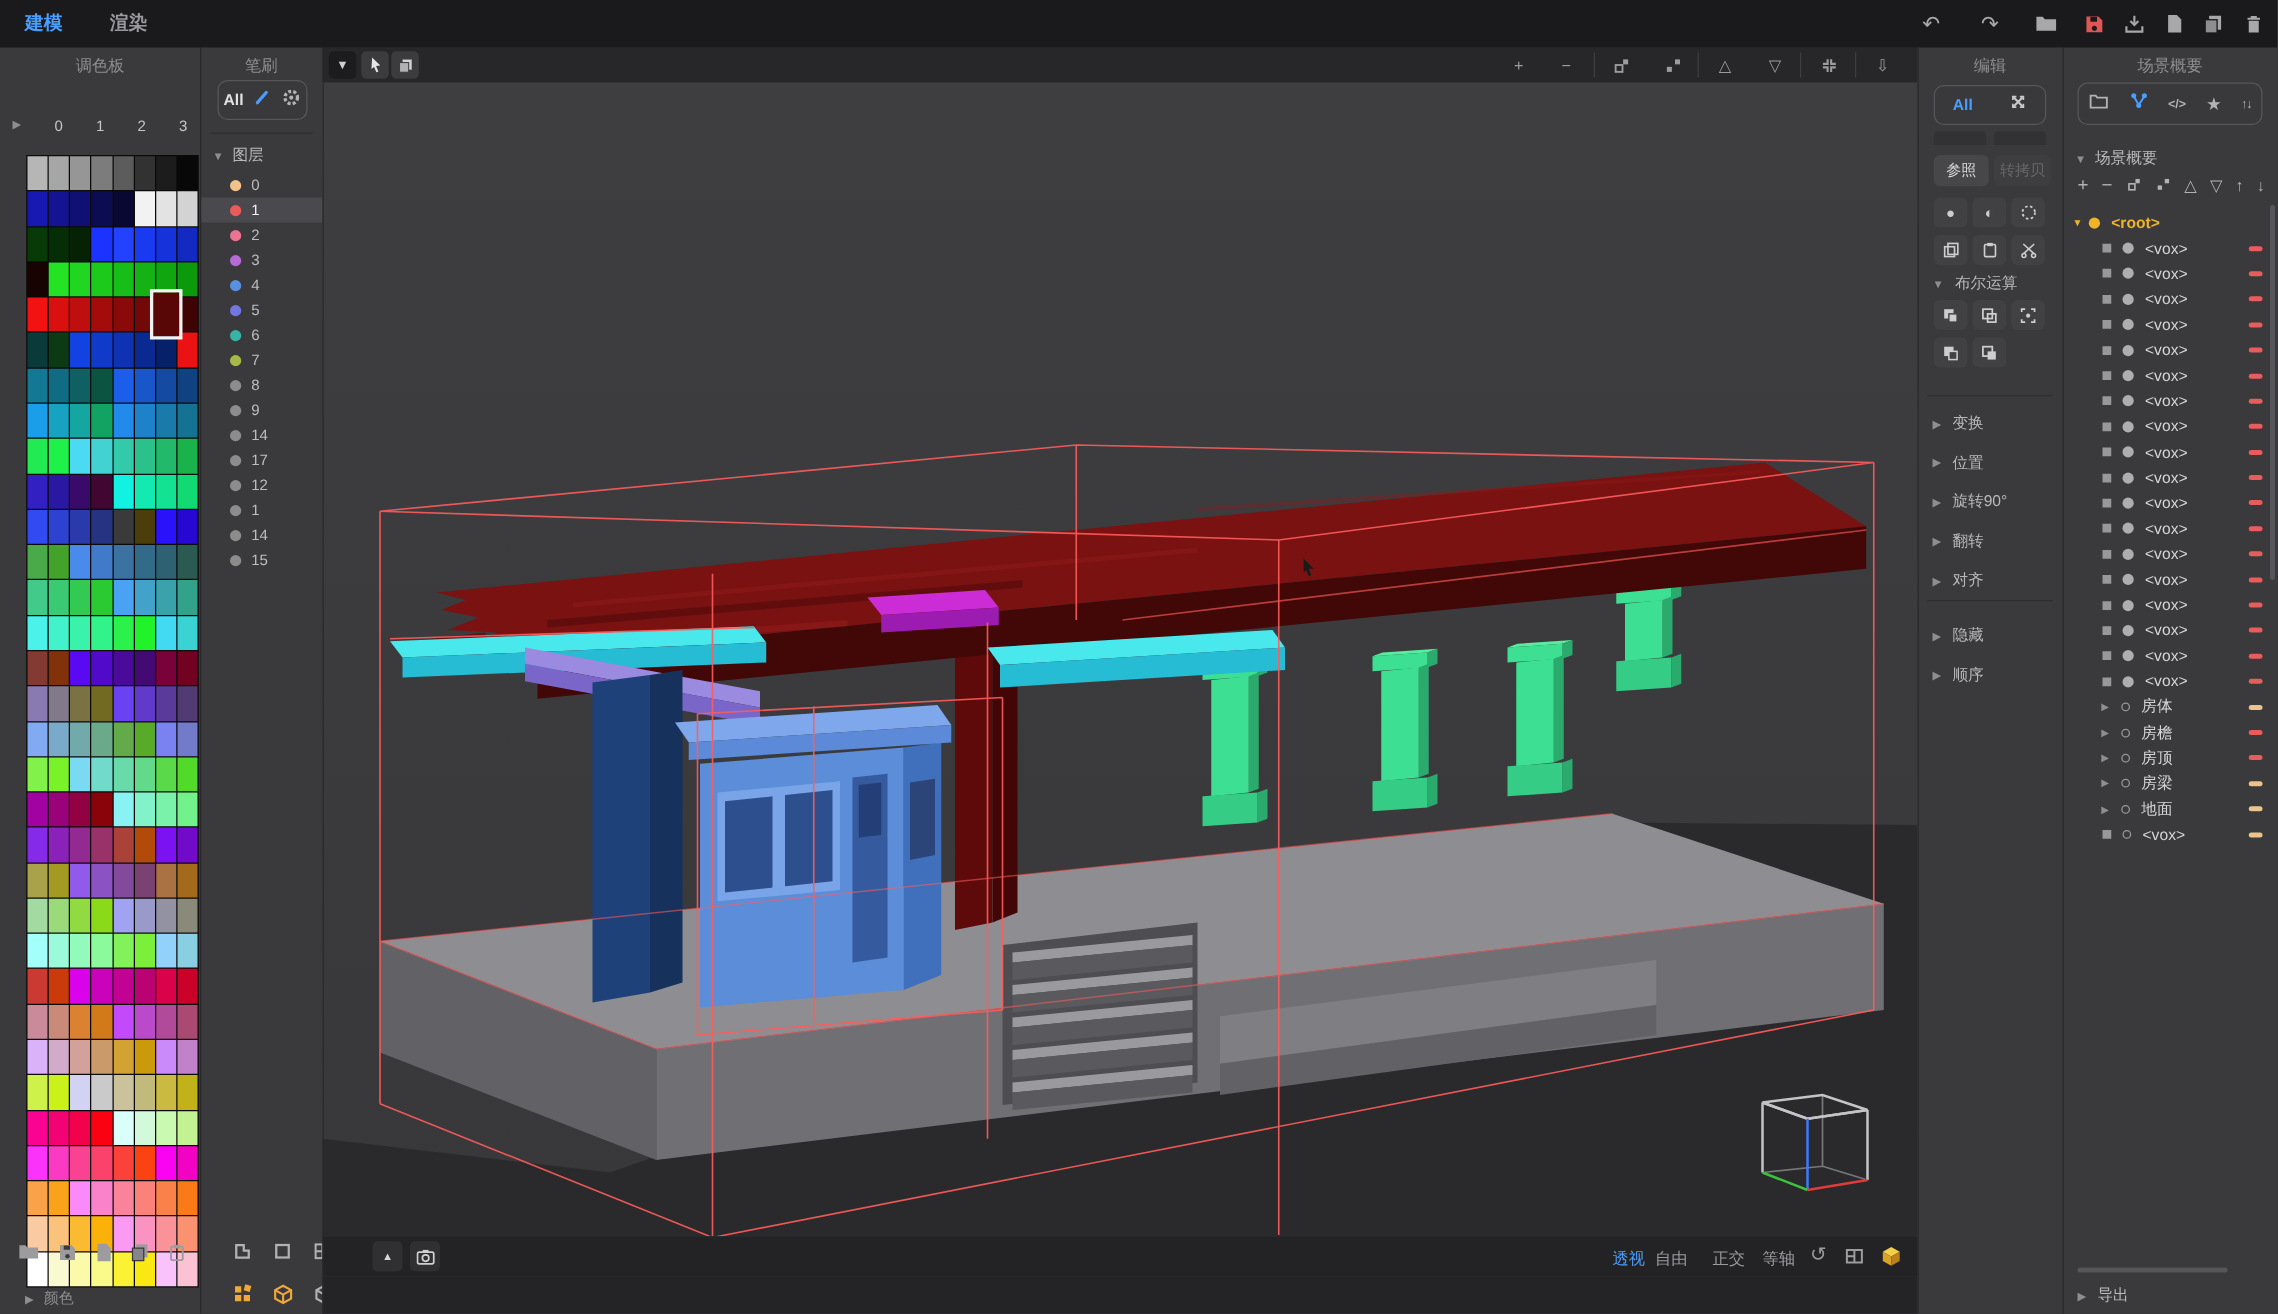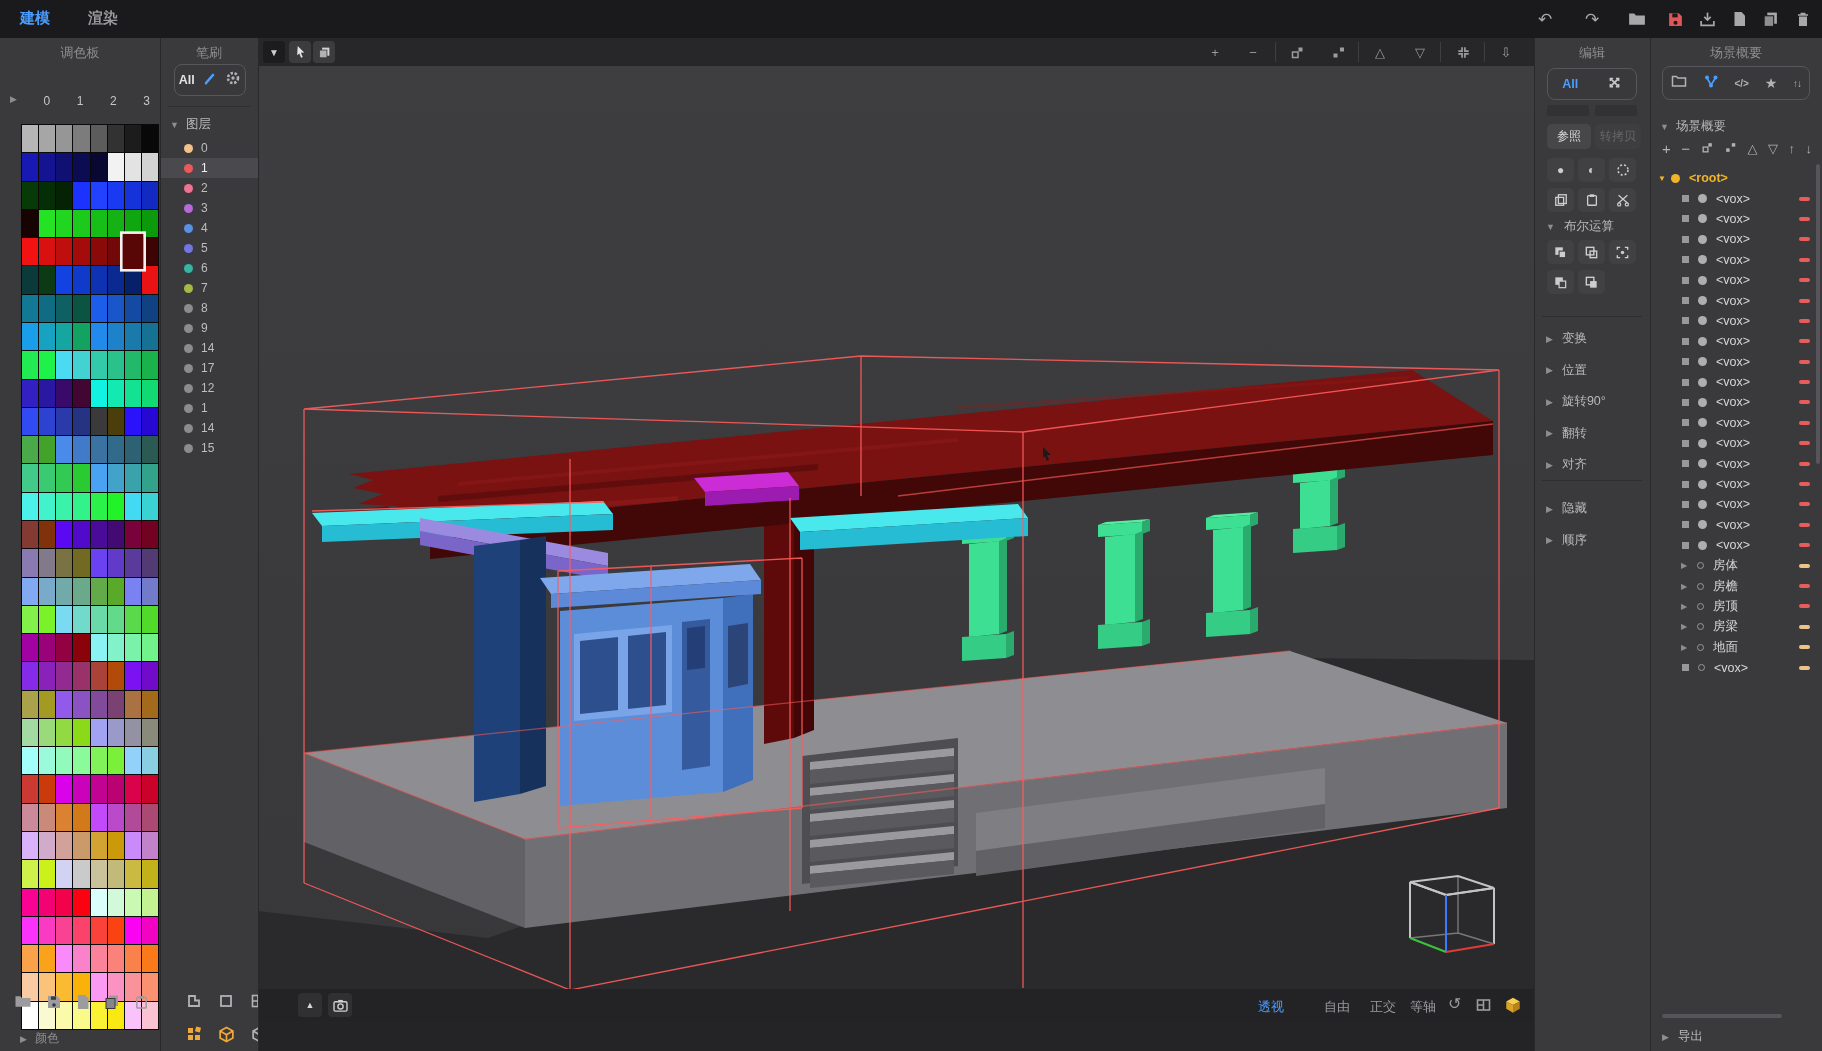--- a/index.html
+++ b/index.html
@@ -728,21 +728,21 @@
 
     <div id="console-bar">
       <div class="cbtn" style="position:absolute;left:40px;top:4px">▲</div>
       <div class="cbtn" style="position:absolute;left:70px;top:4px">
         <svg width="15" height="13" viewBox="0 0 16 14">
             <rect x="1" y="3" width="14" height="10" rx="1.5" fill="none" stroke="#cfcfd2" stroke-width="1.5"></rect>
             <rect x="5.5" y="1" width="5" height="2.5" fill="#cfcfd2"></rect>
             <circle cx="8" cy="8" r="2.8" fill="none" stroke="#cfcfd2" stroke-width="1.5"></circle>
           </svg>
       </div>
-      <span class="vmode active" style="left:1000px">透视</span>
+      <span class="vmode active" style="left:1032px">透视</span>
       <span class="vmode" style="left:1066px">自由</span>
       <span class="vmode" style="left:1112px">正交</span>
       <span class="vmode" style="left:1152px">等轴</span>
       <span class="vmode" style="left:1190px;font-size:16px;top:5px">↺</span>
       <span style="position:absolute;left:1217px;top:8px">
         <svg width="17" height="16" viewBox="0 0 16 16">
             <rect x="2" y="3" width="12" height="10" fill="none" stroke="#9c9c9f" stroke-width="1.6"></rect>
             <path d="M8 3v10M2 8h6" stroke="#9c9c9f" stroke-width="1.6"></path>
           </svg>
       </span>

